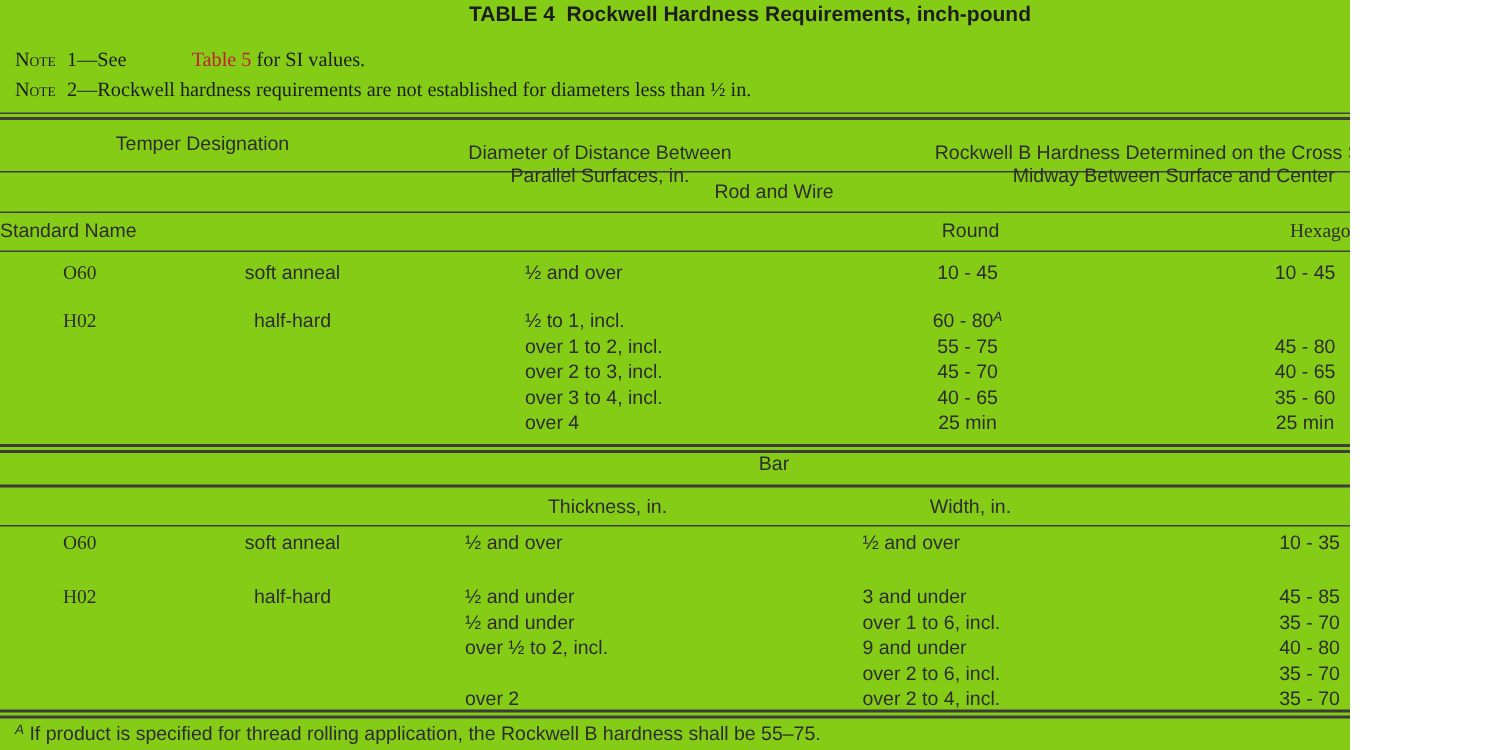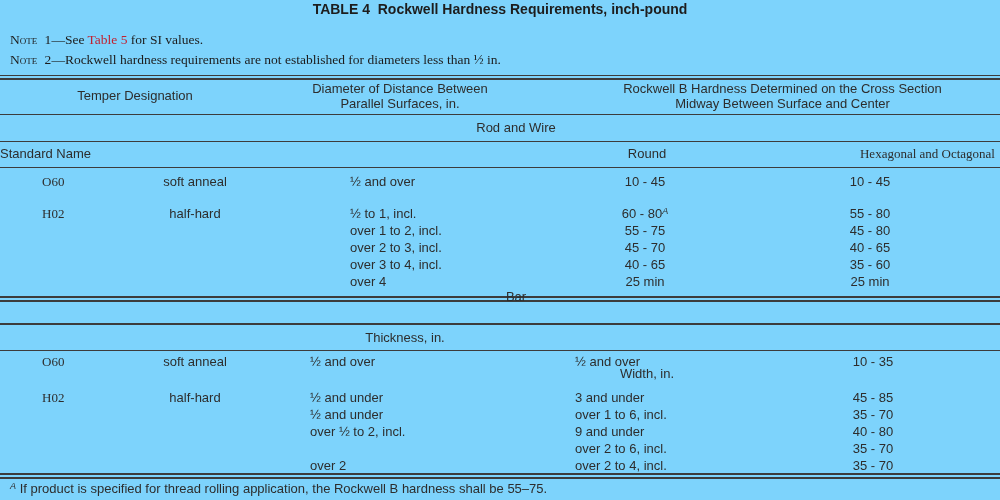--- a/index.html
+++ b/index.html
@@ -1,35 +1,35 @@
 <!DOCTYPE html>
 <html><head>
 <meta charset="utf-8">
 <style>
   html,body{margin:0;padding:0;background:#ffffff;}
-  .page{position:relative;width:1000px;height:500px;background:#7dd3fc;overflow:hidden;
+  .page{position:relative;width:900px;height:500px;background:#84cc16;overflow:hidden;
         font-family:"Liberation Sans",sans-serif;}
   .title{position:absolute;top:1px;left:0;width:1000px;text-align:center;
          font:bold 14px/17px "Liberation Sans",sans-serif;color:#1d1d1d;white-space:pre;}
   .note{position:absolute;left:10px;font:13.5px/17px "Liberation Serif",serif;color:#1c1c1c;white-space:pre;}
   .sc{font-variant:small-caps;word-spacing:4px;}
-  .red-link{color:#c02231;cursor:pointer;}
+  .red-link{color:#c02231;cursor:pointer;margin-left:40px;}
   .rule{position:absolute;left:0;width:1000px;background:#3c3c3c;}
   .cell{position:absolute;top:0;font:13px/16px "Liberation Sans",sans-serif;color:#2d2d2d;white-space:nowrap;}
   .row{position:absolute;left:0;width:1000px;height:16px;}
-  .two-line{white-space:pre-line;line-height:15px;}
+  .two-line{white-space:pre-line;line-height:15px;margin-top:13px;}
   .hdr-temper{left:0;width:270px;text-align:center;}
   .hdr-dia{left:280px;width:240px;text-align:center;}
   .hdr-rock{left:565px;width:435px;text-align:center;}
   .band{left:100px;width:832px;text-align:center;}
   .std-name{left:0;width:272px;text-align:left;}
   .round-h{left:562px;width:170px;text-align:center;}
   .hex-h{left:795px;width:200px;text-align:right;font-family:Liberation Serif, serif;}
   .thick-h{left:310px;width:190px;text-align:center;}
-  .width-h{left:562px;width:170px;text-align:center;margin-top:36px;}
+  .width-h{left:562px;width:170px;text-align:center;}
   .code{left:42px;font-family:Liberation Serif, serif;}
   .name{left:130px;width:130px;text-align:center;}
   .dia{left:350px;}
   .round{left:560px;width:170px;text-align:center;}
   .hex{left:780px;width:180px;text-align:center;}
   .thick{left:310px;}
   .widthc{left:575px;}
   .val{left:783px;width:180px;text-align:center;}
   .supa{font:italic 9px "Liberation Sans",sans-serif;vertical-align:4px;}
   .footnote{position:absolute;left:10px;top:481px;font:13px/16px "Liberation Sans",sans-serif;color:#2d2d2d;white-space:pre;text-align:right;}
@@ -72,21 +72,20 @@
     <span class="cell name">soft anneal</span>
     <span class="cell dia">½ and over</span>
     <span class="cell round">10 - 45</span>
     <span class="cell hex">10 - 45</span>
   </div>
   <div class="row" style="top:206px">
     <span class="cell code">H02</span>
     <span class="cell name">half-hard</span>
     <span class="cell dia">½ to 1, incl.</span>
     <span class="cell round"><span>60 - 80</span><span class="supa">A</span></span>
-    <span class="cell hex">55 - 80</span>
   </div>
   <div class="row" style="top:223px">
     <span class="cell dia">over 1 to 2, incl.</span>
     <span class="cell round">55 - 75</span>
     <span class="cell hex">45 - 80</span>
   </div>
   <div class="row" style="top:240px">
     <span class="cell dia">over 2 to 3, incl.</span>
     <span class="cell round">45 - 70</span>
     <span class="cell hex">40 - 65</span>
@@ -95,21 +94,21 @@
     <span class="cell dia">over 3 to 4, incl.</span>
     <span class="cell round">40 - 65</span>
     <span class="cell hex">35 - 60</span>
   </div>
   <div class="row" style="top:274px">
     <span class="cell dia">over 4</span>
     <span class="cell round">25 min</span>
     <span class="cell hex">25 min</span>
   </div>
 
-  <div class="cell band" style="top:289px">Bar</div>
+  <div class="cell band" style="top:301px">Bar</div>
   <div class="cell thick-h" style="top:330px">Thickness, in.</div>
   <div class="cell width-h" style="top:330px">Width, in.</div>
 
   <div class="row" style="top:354px">
     <span class="cell code">O60</span>
     <span class="cell name">soft anneal</span>
     <span class="cell thick">½ and over</span>
     <span class="cell widthc">½ and over</span>
     <span class="cell val">10 - 35</span>
   </div>

